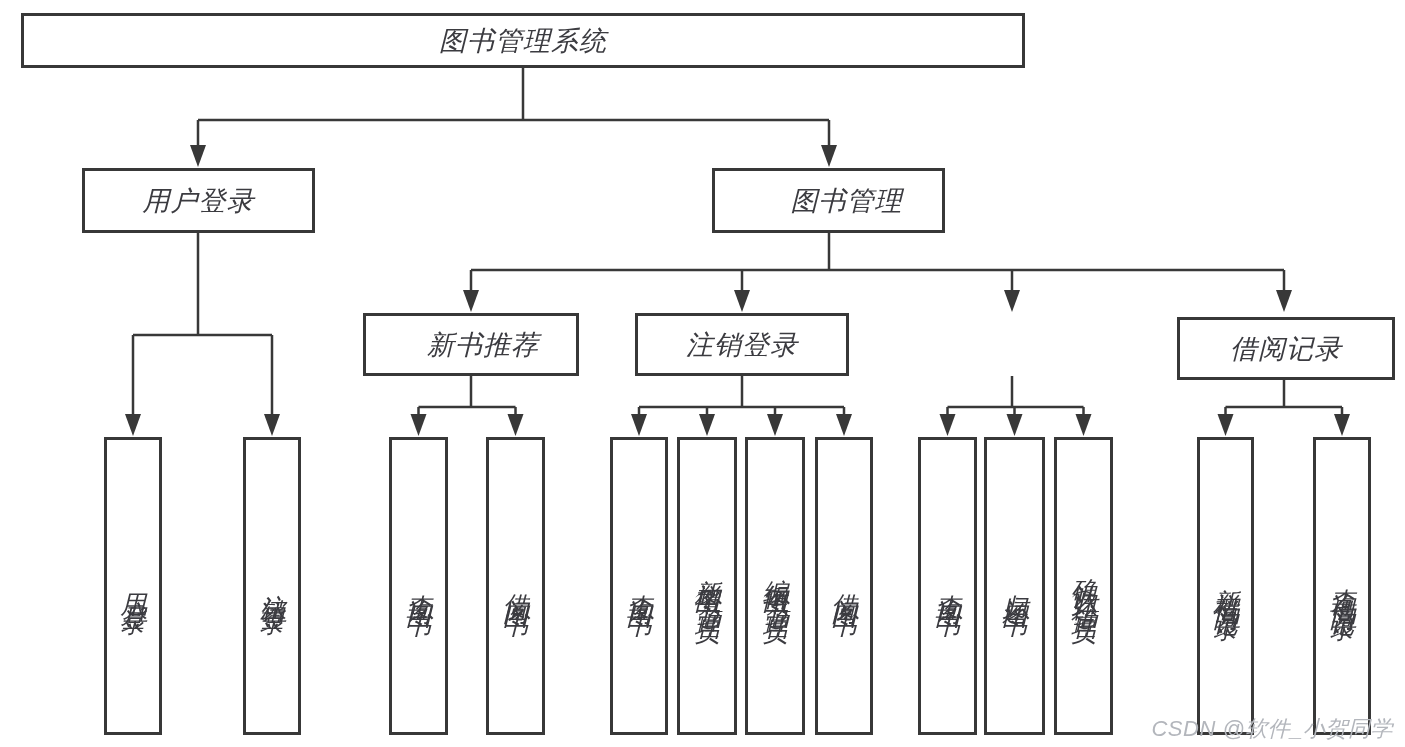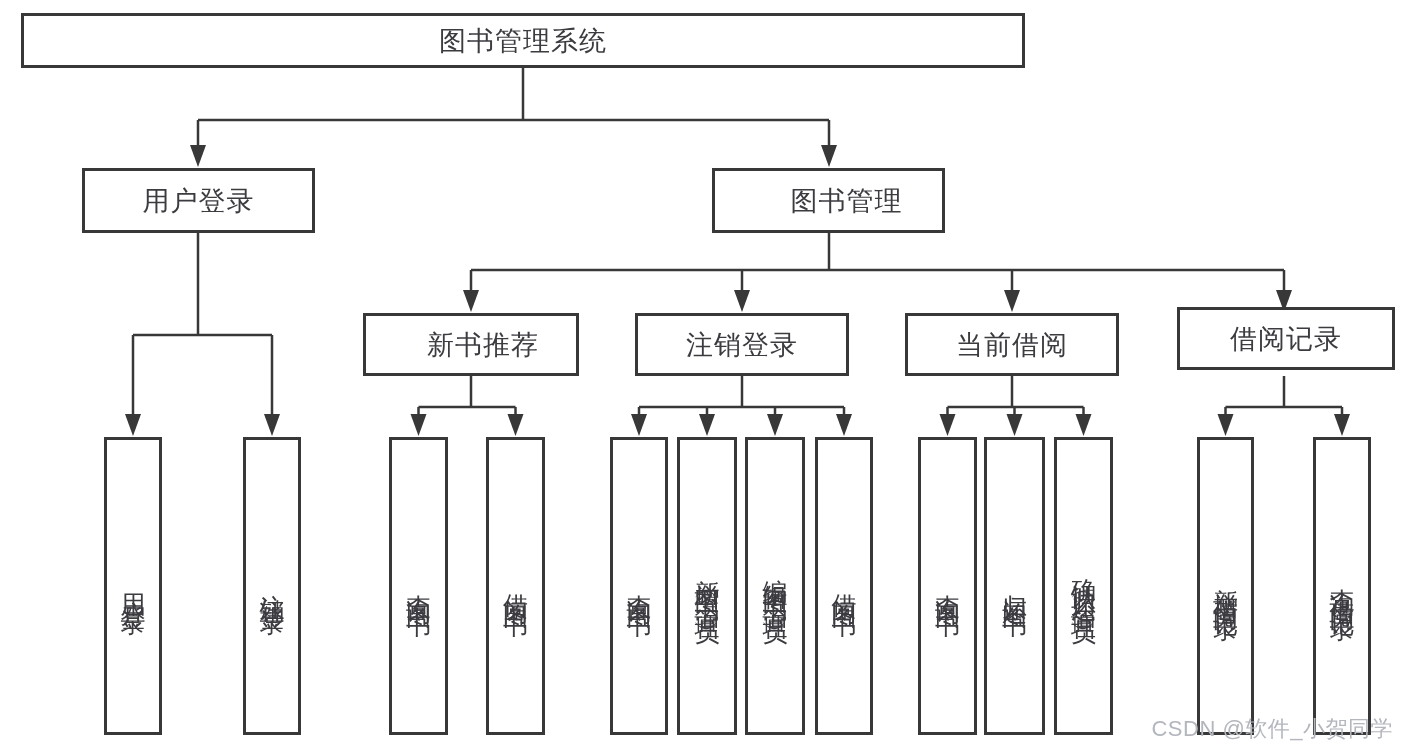--- a/index.html
+++ b/index.html
@@ -9,20 +9,21 @@
     --bg:#ffffff;
   }
   html,body{margin:0;padding:0;background:var(--bg);}
   .canvas{
     position:relative;
     width:1405px;height:747px;
     background:var(--bg);
     font-family:"Liberation Sans","DejaVu Sans",sans-serif;
     color:var(--text);
     overflow:hidden;
+    font-style:italic;
   }
   .wires{position:absolute;left:0;top:0;width:1405px;height:747px;color:var(--line);}
   .wires path{stroke:currentColor;stroke-width:2.5;fill:none;}
   .wires polygon{fill:currentColor;stroke:none;}
   .node{
     position:absolute;
     box-sizing:border-box;
     border:3px solid var(--line);
     background:#fff;
     display:flex;align-items:center;justify-content:center;
@@ -38,21 +39,21 @@
   }
   
   .n-root{left:21px;top:13px;width:1004px;height:55px;}
   
   .n-userlogin{left:82px;top:168px;width:233px;height:65px;}
   .n-bookmgmt{left:712px;top:168px;width:233px;height:65px;padding-left:36px;}
   
   .n-newbook{left:363px;top:313px;width:216px;height:63px;padding-left:24px;}
   .n-bookborrow{left:635px;top:313px;width:214px;height:63px;}
   .n-currborrow{left:905px;top:313px;width:214px;height:63px;}
-  .n-borrowrec{left:1177px;top:307px;width:218px;height:63px;}
+  .n-borrowrec{left:1177px;top:317px;width:218px;height:63px;}
   
   .leaf{top:437px;height:298px;}
   .l-g1a{left:104px;width:58px;}
   .l-g1b{left:243px;width:58px;}
   .l-g2a{left:389px;width:59px;}
   .l-g2b{left:486px;width:59px;}
   .l-g3a{left:610px;width:58px;}
   .l-g3b{left:677px;width:60px;}
   .l-g3c{left:745px;width:60px;}
   .l-g3d{left:815px;width:58px;}
@@ -113,21 +114,20 @@
     <polygon points="1334,414 1350,414 1342,436"></polygon>
   </svg>
 
   <div class="node hnode n-root">图书管理系统</div>
 
   <div class="node hnode n-userlogin">用户登录</div>
   <div class="node hnode n-bookmgmt">图书管理</div>
 
   <div class="node hnode n-newbook">新书推荐</div>
   <div class="node hnode n-bookborrow">注销登录</div>
-  <div class="node hnode n-currborrow">当前借阅</div>
   <div class="node hnode n-borrowrec">借阅记录</div>
 
   <div class="node vnode leaf l-g1a">用户登录</div>
   <div class="node vnode leaf l-g1b">注销登录</div>
 
   <div class="node vnode leaf l-g2a">查询图书</div>
   <div class="node vnode leaf l-g2b">借阅图书</div>
 
   <div class="node vnode leaf l-g3a">查询图书</div>
   <div class="node vnode leaf l-g3b">新增图书（管理员）</div>

